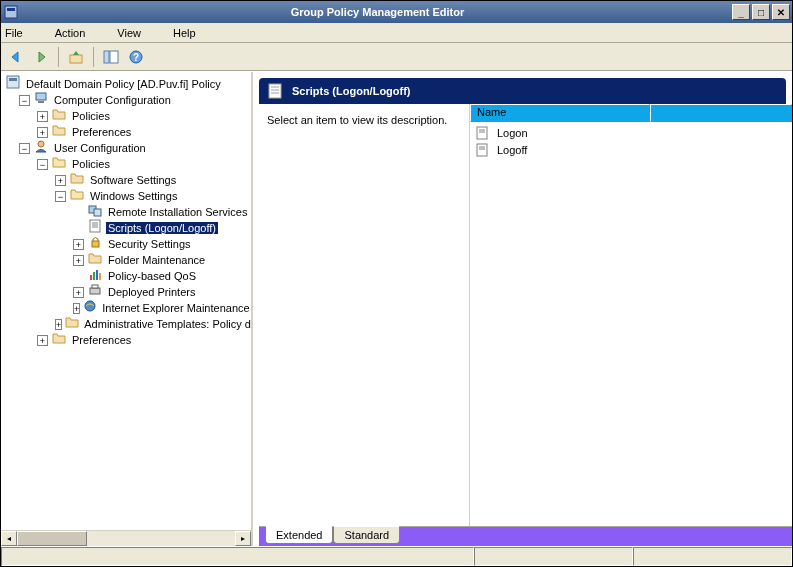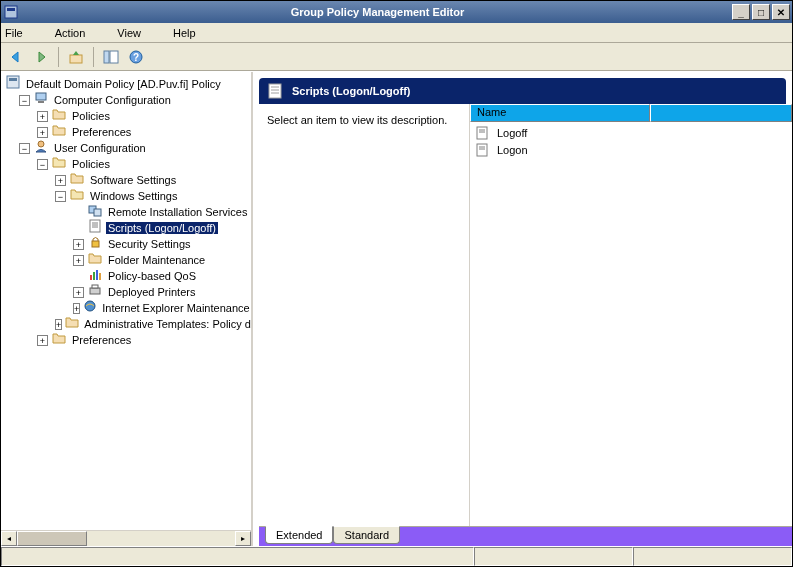--- a/index.html
+++ b/index.html
@@ -442,31 +442,31 @@
         </div>
         <div class="list-body">
           <div class="list-item">
             <span class="ticon">
                 <svg width="14" height="14">
                   <rect x="2" y="1" width="10" height="12" fill="#fff" stroke="#808080"></rect>
                   <line x1="4" y1="4" x2="10" y2="4" stroke="#808080"></line>
                   <line x1="4" y1="6" x2="10" y2="6" stroke="#808080"></line>
                 </svg>
               </span>
-            <span>Logoff</span>
+            <span>Logon</span>
           </div>
           <div class="list-item">
             <span class="ticon">
                 <svg width="14" height="14">
                   <rect x="2" y="1" width="10" height="12" fill="#fff" stroke="#808080"></rect>
                   <line x1="4" y1="4" x2="10" y2="4" stroke="#808080"></line>
                   <line x1="4" y1="6" x2="10" y2="6" stroke="#808080"></line>
                 </svg>
               </span>
-            <span>Logon</span>
+            <span>Logoff</span>
           </div>
         </div>
       </div>
     </div>
     <div class="tabstrip">
       <div class="tab active">Extended</div>
       <div class="tab">Standard</div>
     </div>
   </div>
 </div>

